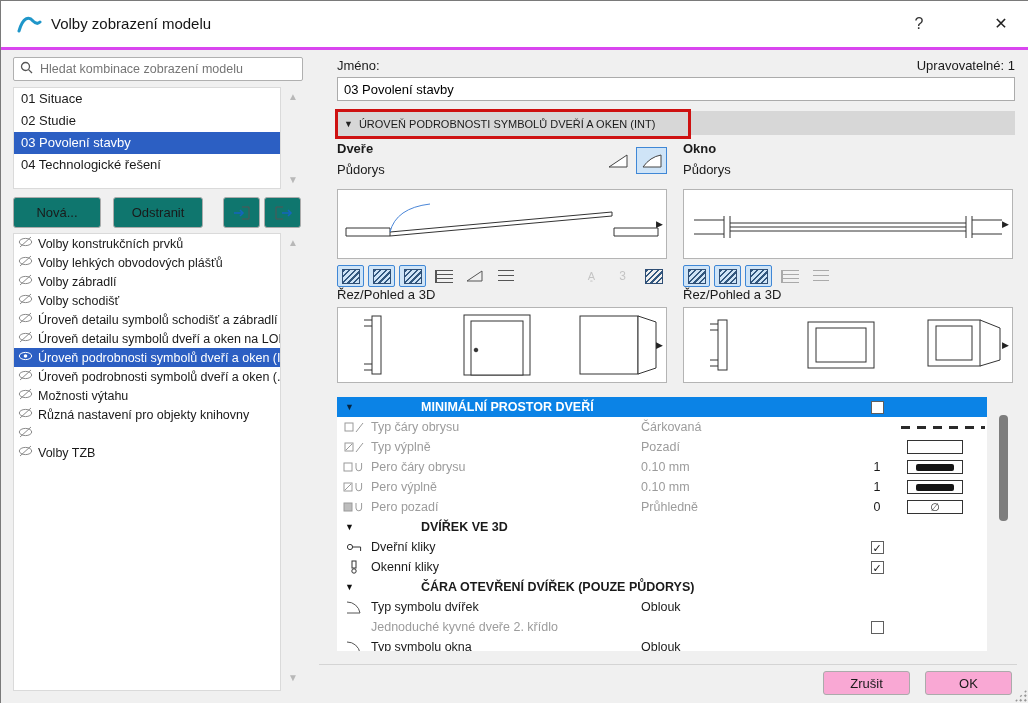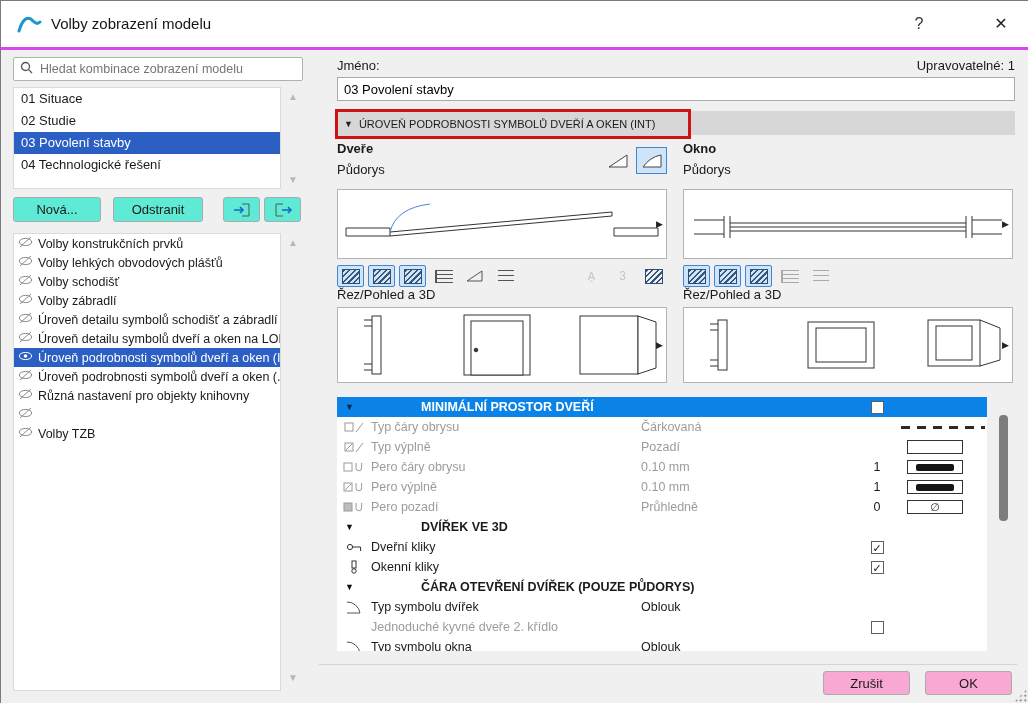--- a/index.html
+++ b/index.html
@@ -20,21 +20,21 @@
   .combo-list{left:12px;top:86px;width:268px;height:102px}
   .opt-list{left:12px;top:232px;width:268px;height:458px}
   .litem{height:22px;line-height:22px;padding-left:7px;white-space:nowrap;cursor:default}
   .oitem{height:19px;display:flex;align-items:center;gap:5px;padding-left:4px;white-space:nowrap;font-size:12.5px;cursor:default;overflow:hidden}
   .sel{background:#2c5fc3;color:#fff}
   .scol{position:absolute;width:20px;display:flex;flex-direction:column;justify-content:space-between;align-items:center;color:#b8b8b8;font-size:10px}
   .scol1{left:282px;top:90px;height:94px}
   .scol2{left:282px;top:236px;height:446px}
   .scol span{cursor:default}
 
-  .btn{position:absolute;height:25px;background:#5eead4;border:1px solid #ababab;border-radius:3px;font-size:13px;display:flex;align-items:center;justify-content:center;cursor:default;box-sizing:border-box}
+  .btn{position:absolute;height:31px;background:#0f766e;border:1px solid #ababab;border-radius:3px;font-size:13px;display:flex;align-items:center;justify-content:center;cursor:default;box-sizing:border-box}
   .btn-new{left:12px;top:196px;width:88px}
   .btn-del{left:112px;top:196px;width:90px}
   .btn-imp{left:222px;top:196px;width:37px}
   .btn-exp{left:263px;top:196px;width:37px}
 
   
   .lbl-name{position:absolute;left:336px;top:57px}
   .lbl-edit{position:absolute;right:14px;top:57px}
   .name-input{position:absolute;left:336px;top:76px;width:678px;height:24px;background:#fff;border:1px solid #ababab;font-family:"Liberation Sans",sans-serif;font-size:13px;padding:0 6px;box-sizing:border-box}
   .sectionbar{position:absolute;left:336px;top:110px;width:678px;height:24px;background:#d7d7d7}
@@ -162,28 +162,28 @@
             <ellipse cx="7.5" cy="6" rx="6.2" ry="3.6" fill="none" stroke="#8a8a8a"></ellipse>
             <line x1="2" y1="11" x2="13" y2="1" stroke="#8a8a8a"></line>
           </svg></span>
         <span>Volby lehkých obvodových plášťů</span>
       </div>
     <div class="oitem">
         <span><svg width="15" height="12">
             <ellipse cx="7.5" cy="6" rx="6.2" ry="3.6" fill="none" stroke="#8a8a8a"></ellipse>
             <line x1="2" y1="11" x2="13" y2="1" stroke="#8a8a8a"></line>
           </svg></span>
+        <span>Volby zábradlí</span>
+      </div>
+    <div class="oitem">
+        <span><svg width="15" height="12">
+            <ellipse cx="7.5" cy="6" rx="6.2" ry="3.6" fill="none" stroke="#8a8a8a"></ellipse>
+            <line x1="2" y1="11" x2="13" y2="1" stroke="#8a8a8a"></line>
+          </svg></span>
         <span>Volby schodišť</span>
-      </div>
-    <div class="oitem">
-        <span><svg width="15" height="12">
-            <ellipse cx="7.5" cy="6" rx="6.2" ry="3.6" fill="none" stroke="#8a8a8a"></ellipse>
-            <line x1="2" y1="11" x2="13" y2="1" stroke="#8a8a8a"></line>
-          </svg></span>
-        <span>Volby zábradlí</span>
       </div>
     <div class="oitem">
         <span><svg width="15" height="12">
             <ellipse cx="7.5" cy="6" rx="6.2" ry="3.6" fill="none" stroke="#8a8a8a"></ellipse>
             <line x1="2" y1="11" x2="13" y2="1" stroke="#8a8a8a"></line>
           </svg></span>
         <span>Úroveň detailu symbolů schodišť a zábradlí</span>
       </div>
     <div class="oitem">
         <span><svg width="15" height="12">
@@ -198,20 +198,27 @@
             <circle cx="7.5" cy="6" r="1.8" fill="#fff"></circle>
           </svg></span>
         <span>Úroveň podrobnosti symbolů dveří a oken (I...</span>
       </div>
     <div class="oitem">
         <span><svg width="15" height="12">
             <ellipse cx="7.5" cy="6" rx="6.2" ry="3.6" fill="none" stroke="#8a8a8a"></ellipse>
             <line x1="2" y1="11" x2="13" y2="1" stroke="#8a8a8a"></line>
           </svg></span>
         <span>Úroveň podrobnosti symbolů dveří a oken (...</span>
+      </div>
+    <div class="oitem">
+        <span><svg width="15" height="12">
+            <ellipse cx="7.5" cy="6" rx="6.2" ry="3.6" fill="none" stroke="#8a8a8a"></ellipse>
+            <line x1="2" y1="11" x2="13" y2="1" stroke="#8a8a8a"></line>
+          </svg></span>
+        <span>Možnosti výtahu</span>
       </div>
     <div class="oitem">
         <span><svg width="15" height="12">
             <ellipse cx="7.5" cy="6" rx="6.2" ry="3.6" fill="none" stroke="#8a8a8a"></ellipse>
             <line x1="2" y1="11" x2="13" y2="1" stroke="#8a8a8a"></line>
           </svg></span>
         <span>Různá nastavení pro objekty knihovny</span>
       </div>
     <div class="oitem">
         <span><svg width="15" height="12">

